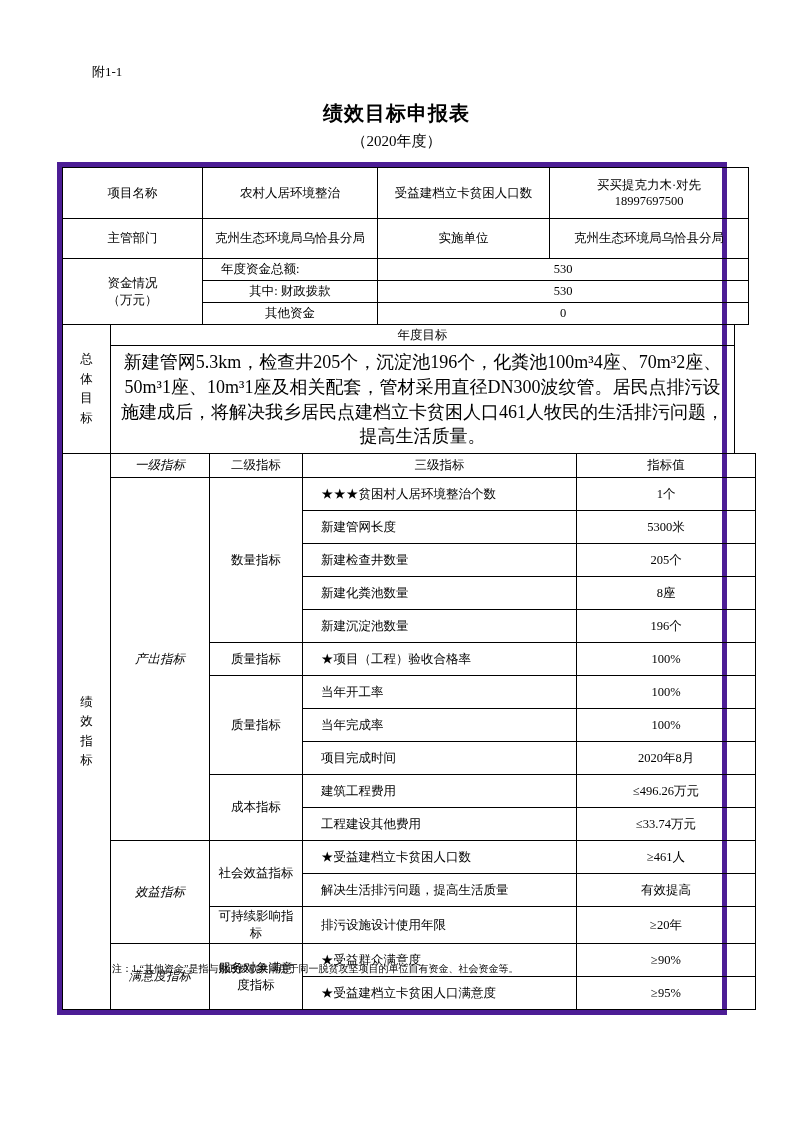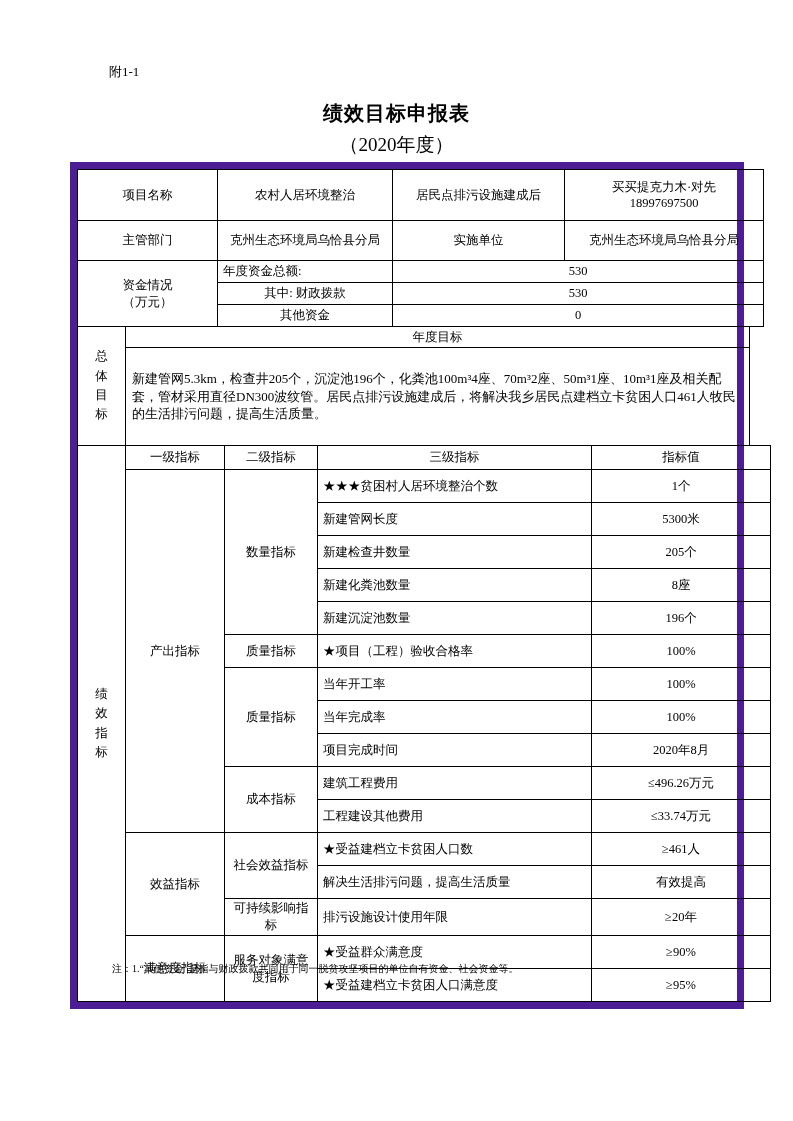--- a/index.html
+++ b/index.html
@@ -1,58 +1,58 @@
 <!DOCTYPE html>
 <html><head>
 <meta charset="utf-8">
 <style>
   html,body{margin:0;padding:0;background:#ffffff;}
   body{
     width:793px;height:1121px;position:relative;
     font-family:"Liberation Serif","DejaVu Serif",serif;
     color:#000;
   }
-  .attach{position:absolute;left:85px;top:63px;font-size:13px;padding-left:24px;}
+  .attach{position:absolute;left:68px;top:63px;font-size:13px;padding-left:24px;}
   .title{position:absolute;left:0;top:100px;width:793px;text-align:center;font-size:20px;font-weight:bold;letter-spacing:1px;}
-  .subtitle{position:absolute;left:0;top:132px;width:793px;text-align:center;font-size:19px;}
-  .tablewrap{position:absolute;left:70px;top:162px;width:660px;border:7px solid #4c1d95;}
+  .subtitle{position:absolute;left:0;top:132px;width:793px;text-align:center;font-size:15px;}
+  .tablewrap{position:absolute;left:57px;top:162px;width:660px;border:5px solid #4c1d95;}
   table{border-collapse:collapse;width:658px;table-layout:fixed;}
   table+table{margin-top:-1px;}
   td{border:1px solid #000;font-size:12.5px;text-align:center;vertical-align:middle;padding:1px 3px;overflow:hidden;}
   .t1 .c1{width:133px;} .t1 .c2{width:168px;} .t1 .c3{width:165px;} .t1 .c4{width:192px;margin-top:40px;}
   .t2 .n{width:41px;} .t2 .wide{width:617px;}
-  .t3 .n{width:41px;} .t3 .l1{width:92px;} .t3 .l2{width:86px;} .t3 .l3{width:267px;} .t3 .val{width:172px;}
+  .t3 .n{width:41px;} .t3 .l1{width:92px;font-style:italic;} .t3 .l2{width:86px;} .t3 .l3{width:267px;} .t3 .val{width:172px;}
   .r1 td{height:48px;} .r2 td{height:37px;font-family:Liberation Serif, serif;}
   .fund td{height:19px;}
   .goalhead td{height:18px;}
   .goalbody{height:89px;}
   .ihead td{height:21px;}
   .irow td{height:30px;}
   .pre{white-space:pre-line;}
   .vert{white-space:pre-line;line-height:1.55;font-size:12.5px;}
-  .left{text-align:left;padding-left:5px;}
-  .goaltext{text-align:left;padding:4px 6px;line-height:1.38;font-size:13px;vertical-align:middle;}
+  .left{text-align:left;padding-left:18px;}
+  .goaltext{text-align:center;padding:4px 6px;line-height:1.38;font-size:18px;vertical-align:middle;}
   .notes{position:absolute;left:112px;top:962px;font-size:10px;line-height:1.32;}
   .notes .l2{padding-left:21px;}
 </style>
 </head>
 <body>
 
 <div class="attach">附1-1</div>
 <div class="title">绩效目标申报表</div>
 <div class="subtitle">（2020年度）</div>
 
 <div class="tablewrap">
 
   <table class="t1">
     <tbody>
         <tr class="r1">
       <td class="c1">项目名称</td>
       <td class="c2">农村人居环境整治</td>
-      <td class="c3">居民点排污设施建成后</td>
+      <td class="c3">受益建档立卡贫困人口数</td>
       <td class="c4">
         <div>买买提克力木·对先</div>
         <div>18997697500</div>
       </td>
     </tr>
     <tr class="r2">
       <td class="c1">主管部门</td>
       <td class="c2">克州生态环境局乌恰县分局</td>
       <td class="c3">实施单位</td>
       <td class="c4">克州生态环境局乌恰县分局</td>

